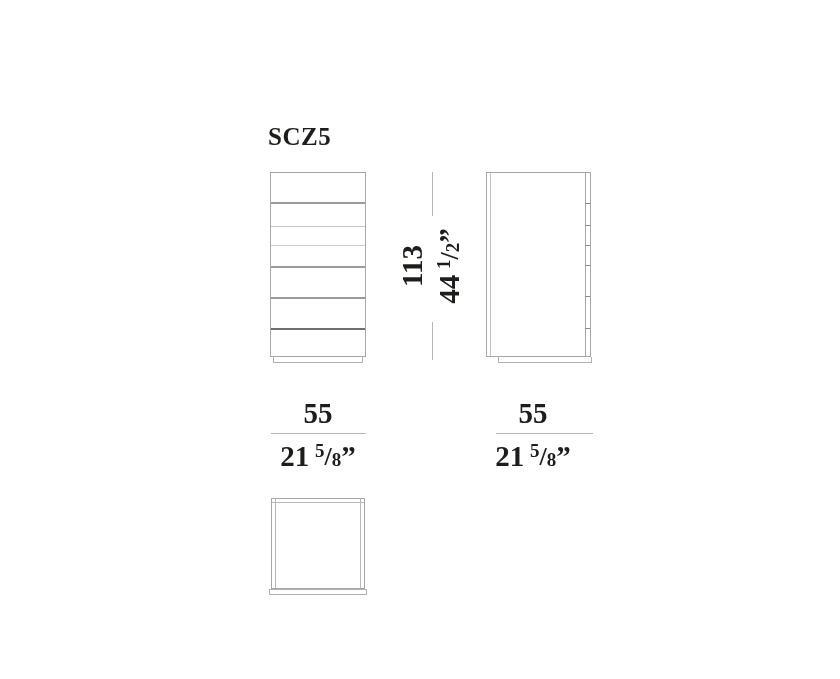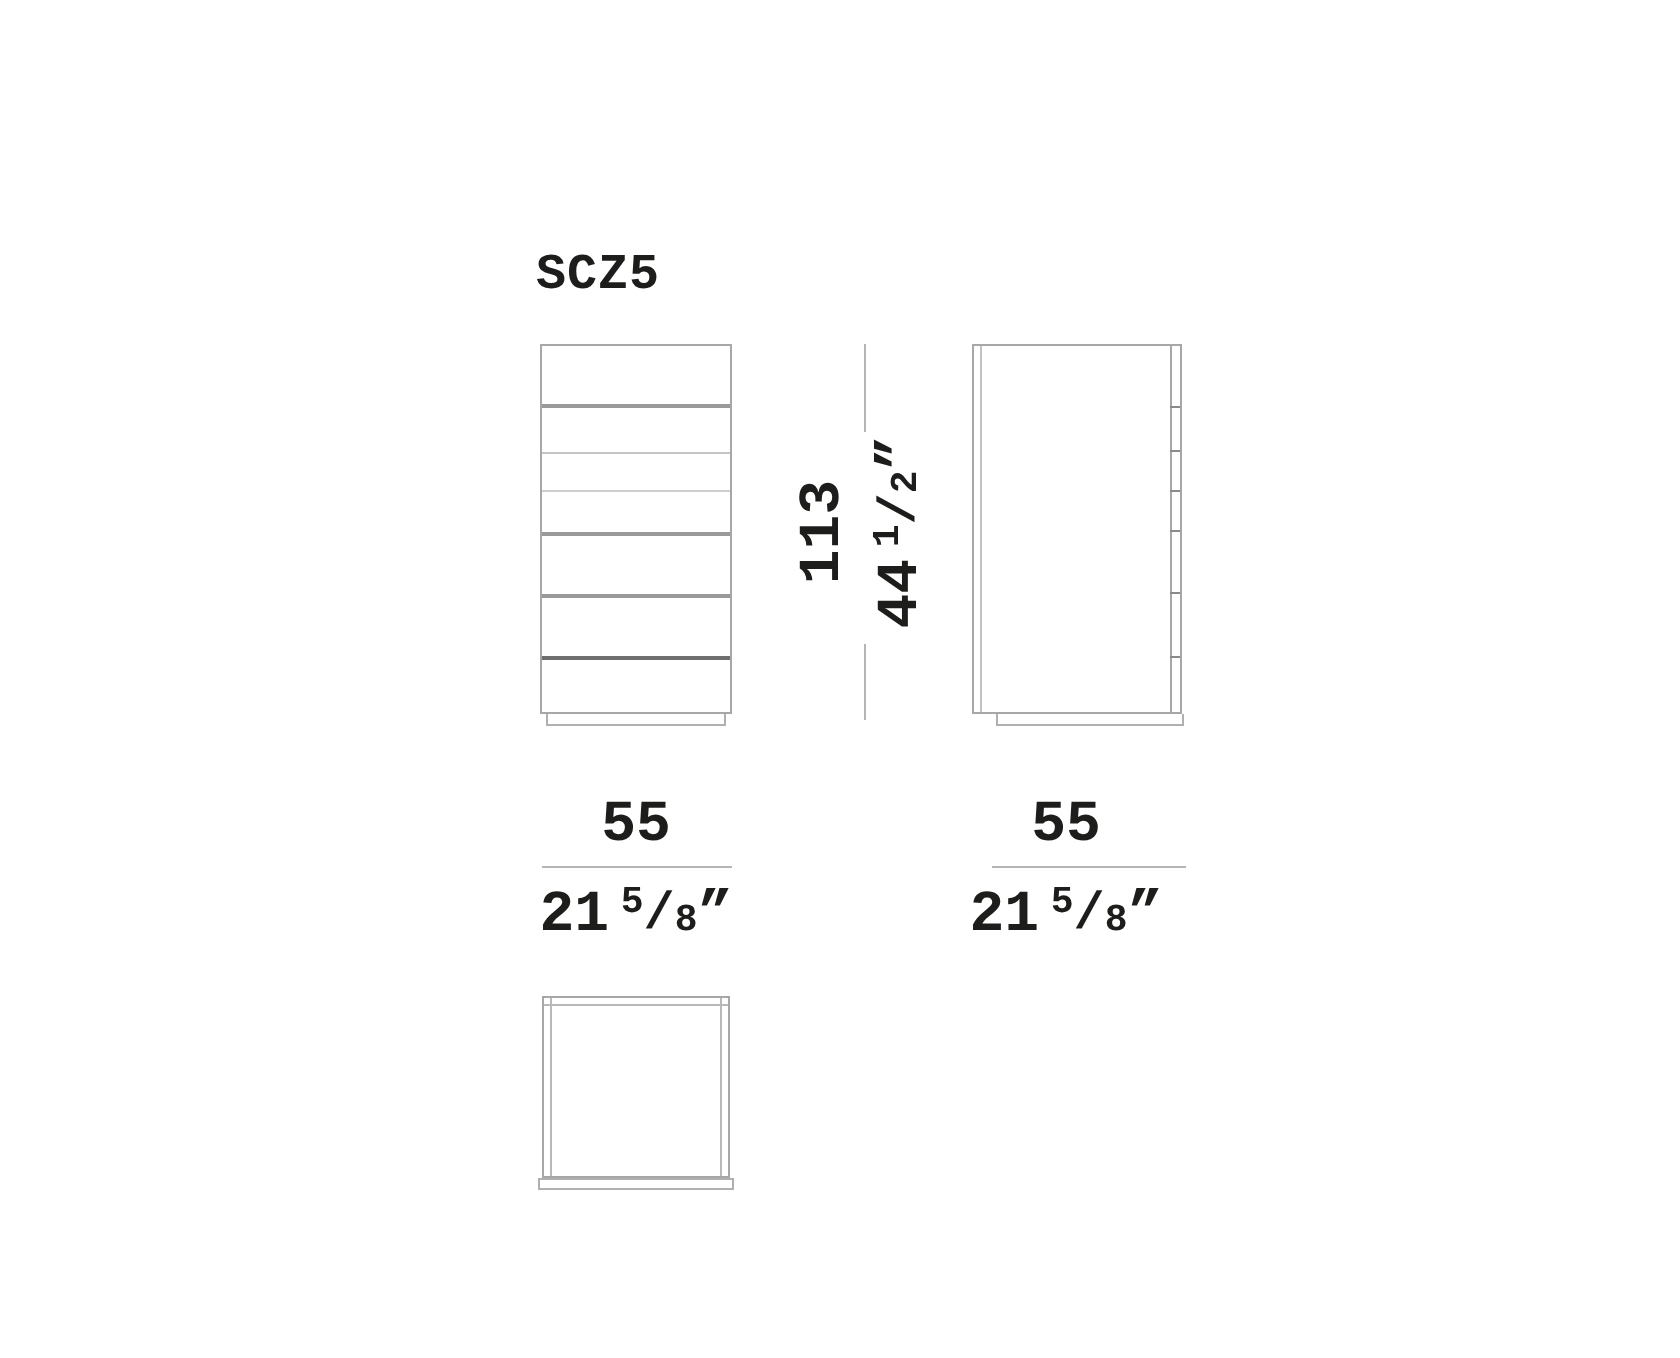--- a/index.html
+++ b/index.html
@@ -1,18 +1,18 @@
 <!DOCTYPE html>
 <html><head>
 <meta charset="utf-8">
 <style>
   html,body{margin:0;padding:0;background:#fff;}
   #canvas{
     position:relative;width:840px;height:679px;background:#ffffff;overflow:hidden;
-    font-family:Liberation Mono, monospace;color:#1d1d1b;
+    font-family:Liberation Serif, serif;color:#1d1d1b;
   }
   .abs{position:absolute;}
 
   
   .title{left:268px;top:123px;font-size:25px;font-weight:700;letter-spacing:0.5px;}
 
   
   .view{border:1px solid #a7a7a7;background:#fff;box-sizing:border-box;}
   #front-view{left:270px;top:172px;width:96px;height:185px;}
   .drawer-line{position:absolute;left:0;right:0;}

